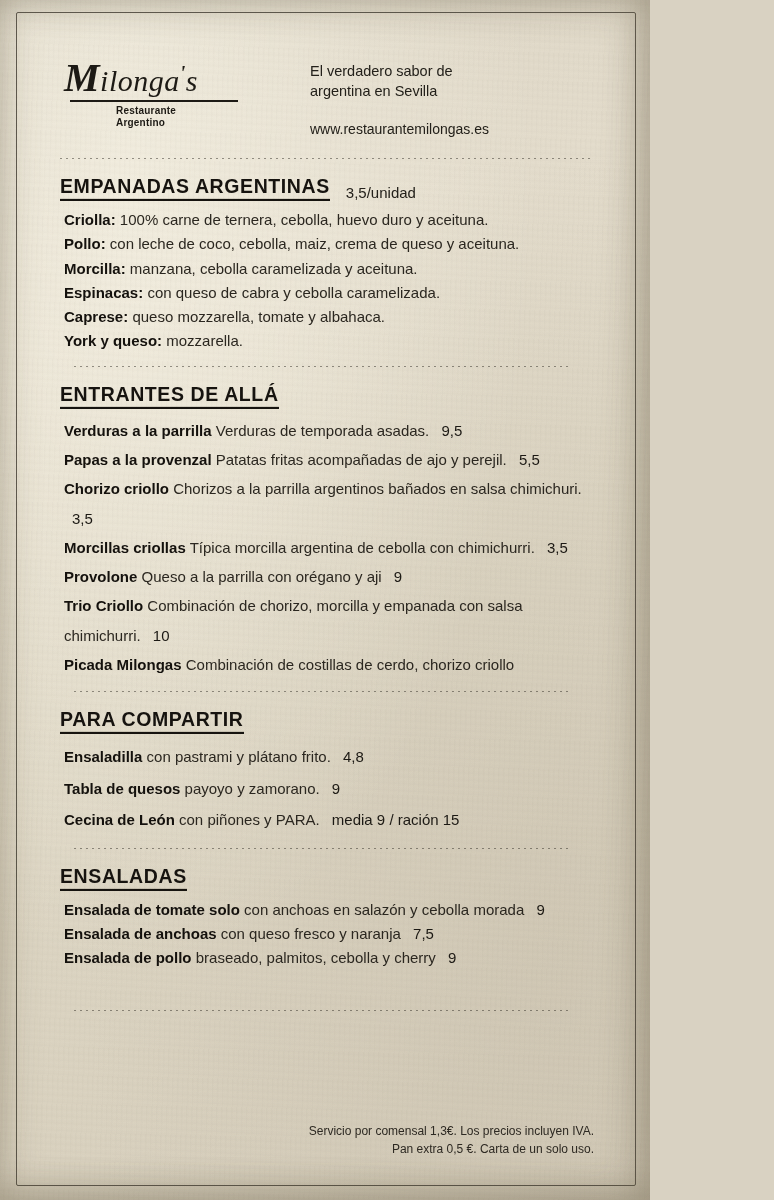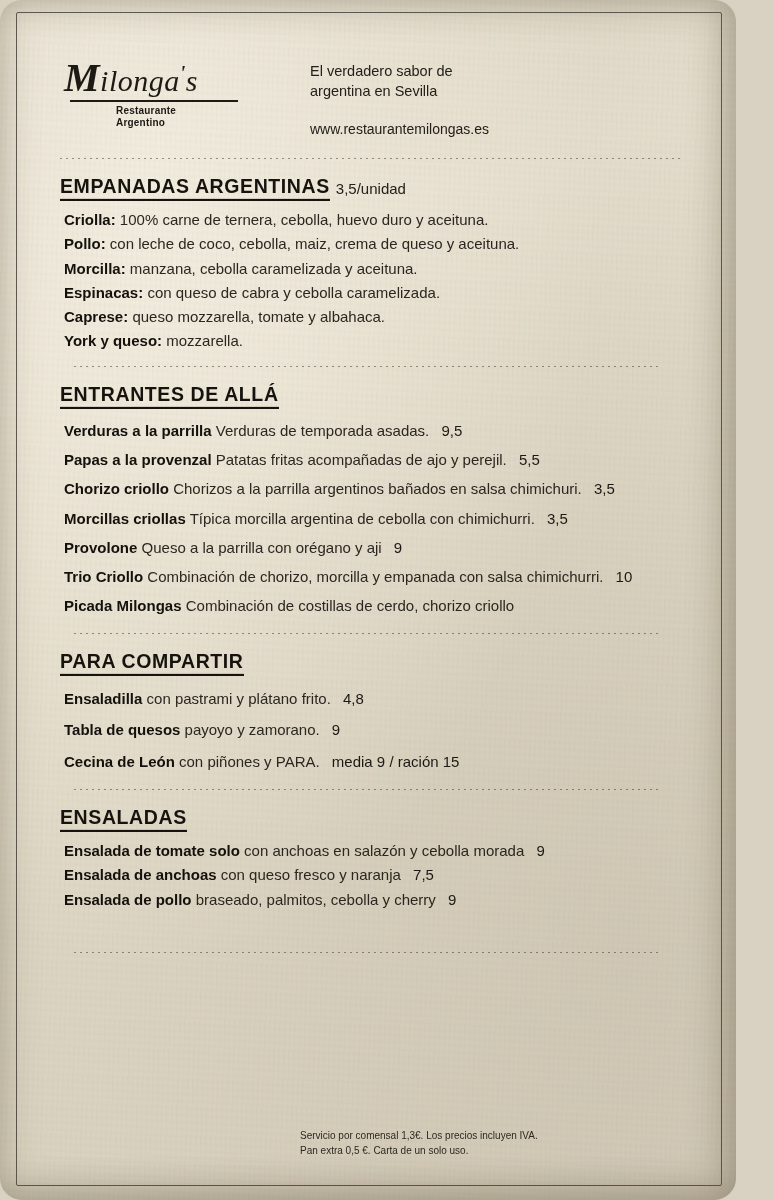--- a/index.html
+++ b/index.html
@@ -8,29 +8,28 @@
   }
   body {
     width: 774px;
     height: 1200px;
     background: #d9d2c2;
     font-family: "Liberation Sans", sans-serif;
     overflow: hidden;
   }
   .menu-page {
     position: relative;
-    width: 736px;
+    width: 650px;
     height: 1200px;
     background:
       radial-gradient(ellipse at 20% 15%, rgba(255,252,240,0.55) 0%, rgba(255,250,235,0.0) 55%),
       radial-gradient(ellipse at 85% 80%, rgba(190,180,160,0.35) 0%, rgba(190,180,160,0.0) 60%),
       linear-gradient(160deg, #ddd6c6 0%, #e4ddcd 25%, #ded7c5 55%, #d7cfbd 100%);
     box-sizing: border-box;
     overflow: hidden;
-    border-radius: 22px;
   }
   .paper-grain {
     position: absolute;
     inset: 0;
     pointer-events: none;
     background-image:
       repeating-linear-gradient(92deg, rgba(120,110,90,0.035) 0px, rgba(120,110,90,0.0) 2px, rgba(120,110,90,0.0) 5px),
       repeating-linear-gradient(3deg, rgba(255,255,245,0.05) 0px, rgba(140,130,110,0.03) 3px, rgba(255,255,245,0.0) 7px);
     mix-blend-mode: multiply;
     opacity: 0.8;
@@ -148,22 +147,22 @@
     font-size: 19.5px;
     letter-spacing: 0.6px;
     color: #16130f;
     border-bottom: 2px solid #16130f;
     padding-bottom: 1px;
     transform: scaleY(1.06);
     transform-origin: left bottom;
   }
   .title-row {
     display: flex;
-    align-items: center;
-    gap: 6px;
+    align-items: flex-end;
+    gap: 16px;
   }
   .title-note {
     font-family: "Liberation Sans", sans-serif;
     font-size: 15px;
     color: #24211b;
   }
   .items { margin-top: 7px; }
   .item {
     display: block;
     font-family: "Liberation Sans", sans-serif;
@@ -192,23 +191,23 @@
   .section.entrantes .item { line-height: 1.95; font-size: 15px; }
   .section.compartir .item { line-height: 2.1; }
   .section.ensaladas .item { line-height: 1.62; }
 
   
   .footer {
     position: absolute;
     left: 0;
     right: 0;
     bottom: 12px;
-    text-align: left;
-    font-family: "Liberation Sans", sans-serif;
-    font-size: 10px;
+    text-align: right;
+    font-family: "Liberation Sans", sans-serif;
+    font-size: 12px;
     color: #2d2922;
     line-height: 1.5;
     padding-left: 240px;
   }
   .footer span { display: block; }
 </style>
 </head>
 <body>
 
 <div class="menu-page">

